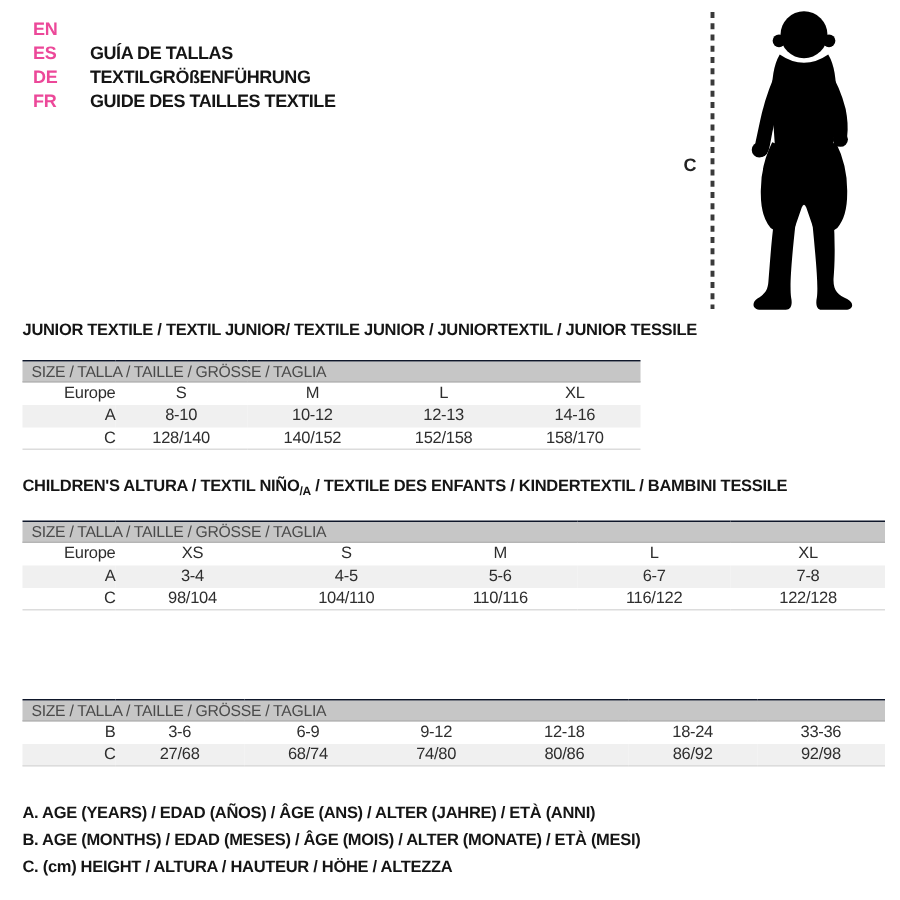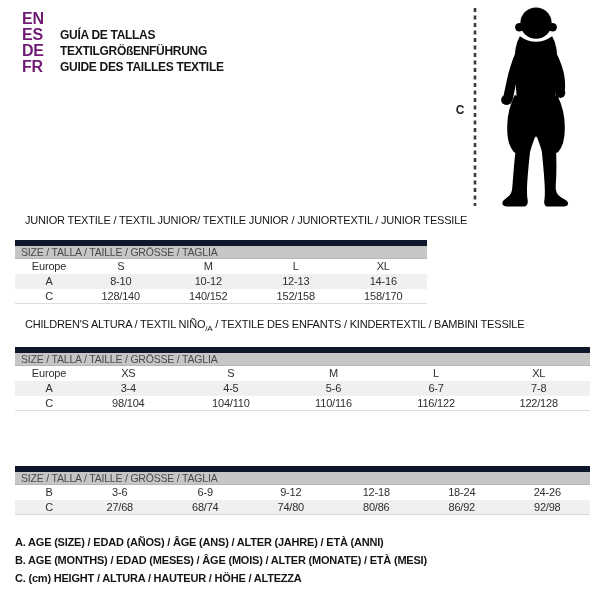--- a/index.html
+++ b/index.html
@@ -11,61 +11,61 @@
     background: #ffffff;
     font-family: "Liberation Sans", sans-serif;
     color: #1d1d1d;
     overflow: hidden;
   }
 
   
   .lang-block { position: absolute; left: 22px; top: 11px; }
   .lang-row { display: flex; height: 16px; align-items: center; }
   .lang-code {
-    width: 38px; font-size: 16px; font-weight: 700; letter-spacing: -0.2px; color: #701a75;
+    width: 38px; font-size: 12px; font-weight: 700; letter-spacing: -0.2px; color: #ec4899;
   }
   .lang-label {
     font-size: 12px; font-weight: 700; letter-spacing: -0.3px; color: #151515; white-space: nowrap;
   }
 
   
   .figure { position: absolute; left: 440px; top: 0; width: 160px; height: 215px; }
   .measure-label {
     position: absolute; left: 12px; top: 103px; width: 16px;
     font-size: 12px; font-weight: 700; text-align: center; color: #222;
   }
   .dash-line { position: absolute; left: 32px; top: 8px; }
   .baby-svg { position: absolute; left: 44px; top: 6px; }
 
   
   .section-title {
-    position: absolute; left: 25px;
-    font-size: 11px; font-weight: 400; letter-spacing: -0.2px; color: #151515;
+    position: absolute; left: 15px;
+    font-size: 11px; font-weight: 700; letter-spacing: -0.2px; color: #151515;
     white-space: nowrap; line-height: 17px;
   }
   .sub-a { vertical-align: sub; font-size: 8px; }
 
   
   table.size-table {
     position: absolute; left: 15px;
     border-collapse: collapse; table-layout: fixed;
   }
   table.size-table th.bar {
     background: #c6c6c6;
-    border-top: 6px solid #0f172a;
+    border-top: 1px solid #0f172a;
     border-bottom: 1px solid #b5b5b5;
     height: 14px;
     font-size: 10.5px; font-weight: 400; color: #4a4a4a;
     text-align: left; padding-left: 6px; letter-spacing: -0.2px;
   }
   table.size-table td {
     height: 15px; font-size: 11px; font-weight: 400; color: #2e2e2e;
     text-align: center; letter-spacing: -0.2px; white-space: nowrap;
   }
-  table.size-table td.rowlabel { text-align: center; padding-left: 6px; }
+  table.size-table td.rowlabel { text-align: right; padding-left: 6px; }
   tr.shaded td { background: #f0f0f0; }
   tr.lastrow td { border-bottom: 1px solid #dcdcdc; }
 
   #junior-table  { top: 240px; width: 412px; }
   #children-table{ top: 347px; width: 575px; }
   #babies-table  { top: 466px; width: 575px; }
 
   #junior-title   { top: 212px; }
   #children-title { top: 316px; }
   #babies-title   { top: 423px; }
@@ -229,33 +229,33 @@
       </tr>
     </thead>
     <tbody>
       <tr>
         <td class="rowlabel">B</td>
         <td>3-6</td>
         <td>6-9</td>
         <td>9-12</td>
         <td>12-18</td>
         <td>18-24</td>
-        <td>24-26</td>
+        <td>33-36</td>
       </tr>
       <tr class="shaded lastrow">
         <td class="rowlabel">C</td>
         <td>27/68</td>
         <td>68/74</td>
         <td>74/80</td>
         <td>80/86</td>
         <td>86/92</td>
         <td>92/98</td>
       </tr>
     </tbody>
   </table>
 
   <div class="legend">
-    <div class="legend-line">A. AGE (SIZE) / EDAD (AÑOS) / ÂGE (ANS) / ALTER (JAHRE) / ETÀ (ANNI)</div>
+    <div class="legend-line">A. AGE (YEARS) / EDAD (AÑOS) / ÂGE (ANS) / ALTER (JAHRE) / ETÀ (ANNI)</div>
     <div class="legend-line">B. AGE (MONTHS) / EDAD (MESES) / ÂGE (MOIS) / ALTER (MONATE) / ETÀ (MESI)</div>
     <div class="legend-line">C. (cm) HEIGHT / ALTURA / HAUTEUR / HÖHE / ALTEZZA</div>
   </div>
 
 </div>
 
 </body></html>

